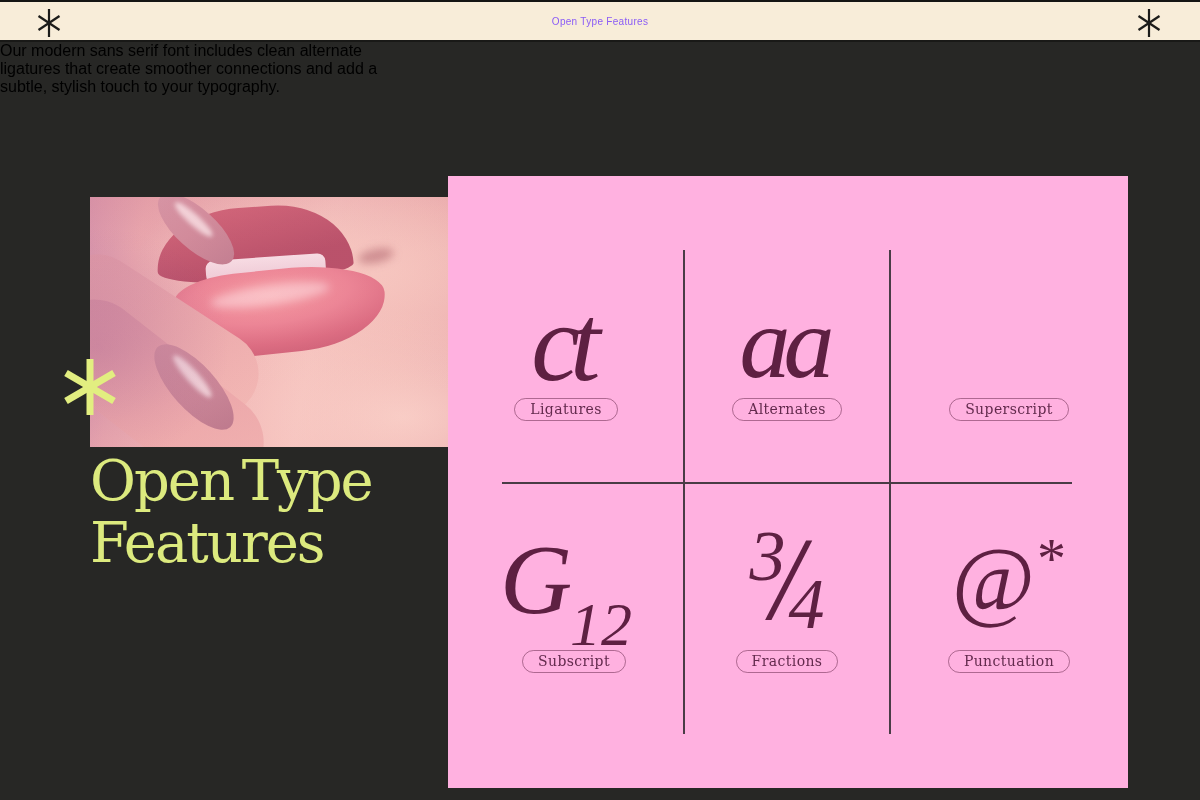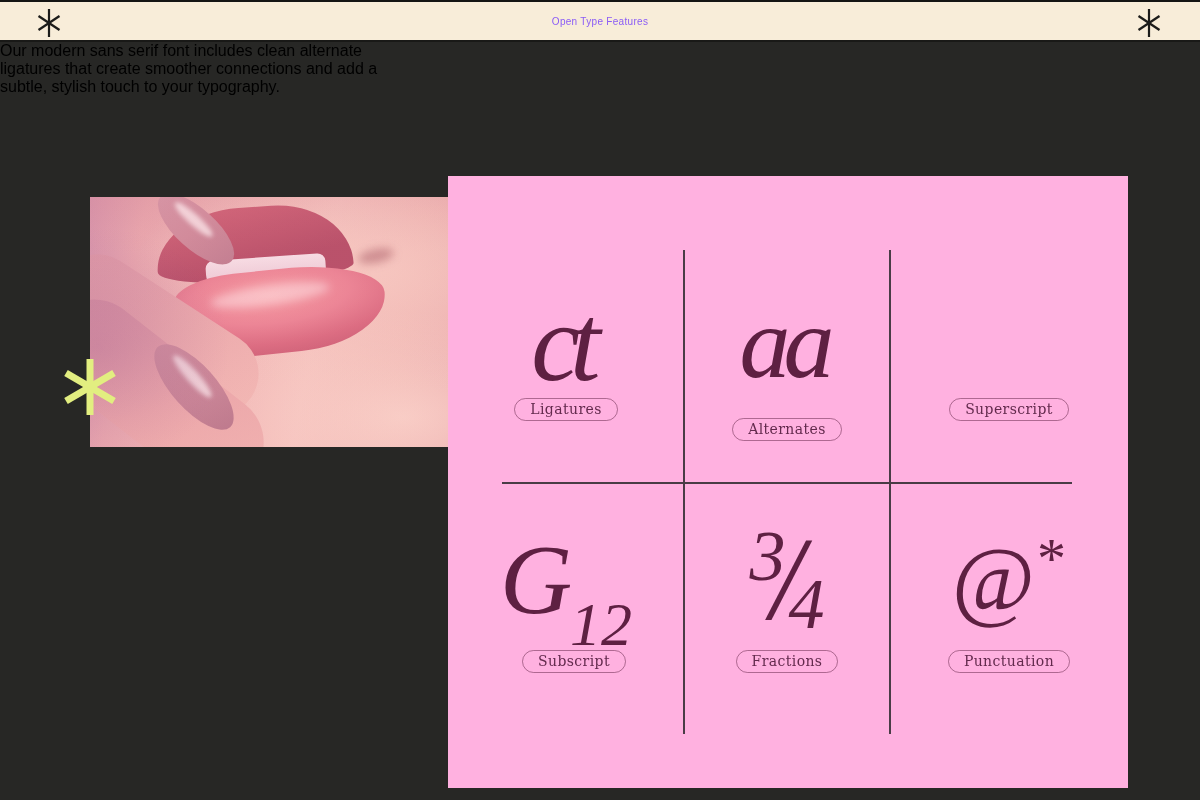--- a/index.html
+++ b/index.html
@@ -144,41 +144,45 @@
   </div>
 
   <svg class="accent-ast" width="54" height="56" viewBox="0 0 54 56">
     <g stroke="#e2ee80" stroke-width="7">
       <line x1="27" y1="0" x2="27" y2="56"></line>
       <line x1="3" y1="14" x2="51" y2="42"></line>
       <line x1="51" y1="14" x2="3" y2="42"></line>
     </g>
   </svg>
 
+  <h1 class="headline">
+    <span>Open Type</span>
+    <span>Features</span>
+  </h1>
 
   <p class="desc">
     </p>
     <div>Our modern sans serif font includes clean alternate</div>
     <div>ligatures that create smoother connections and add a</div>
     <div>subtle, stylish touch to your typography.</div>
   <p></p>
 
   <section class="panel">
     <div class="vline v1"></div>
     <div class="vline v2"></div>
     <div class="hline"></div>
 
     <div class="cell row1 col1">
       <span class="glyph g-lig">ct</span>
     </div>
     <div class="cell row1 col2">
       <span class="glyph g-alt">aa</span>
     </div>
     <div class="pillrow r1 col1" style="left:12px;"><span class="pill">Ligatures</span></div>
-    <div class="pillrow r1" style="left:233px;margin-top:20px;"><span class="pill">Alternates</span></div>
+    <div class="pillrow r1" style="left:233px;"><span class="pill">Alternates</span></div>
     <div class="pillrow r1" style="left:455px;"><span class="pill">Superscript</span></div>
 
     <div class="cell row2 col1">
       <span class="glyph"><span class="g-base">G</span><span class="g-script-down">12</span></span>
     </div>
     <div class="cell row2 col2">
       <span class="glyph g-frac">
           <span class="num">3</span>
           <span class="slash">/</span>
           <span class="den">4</span>

